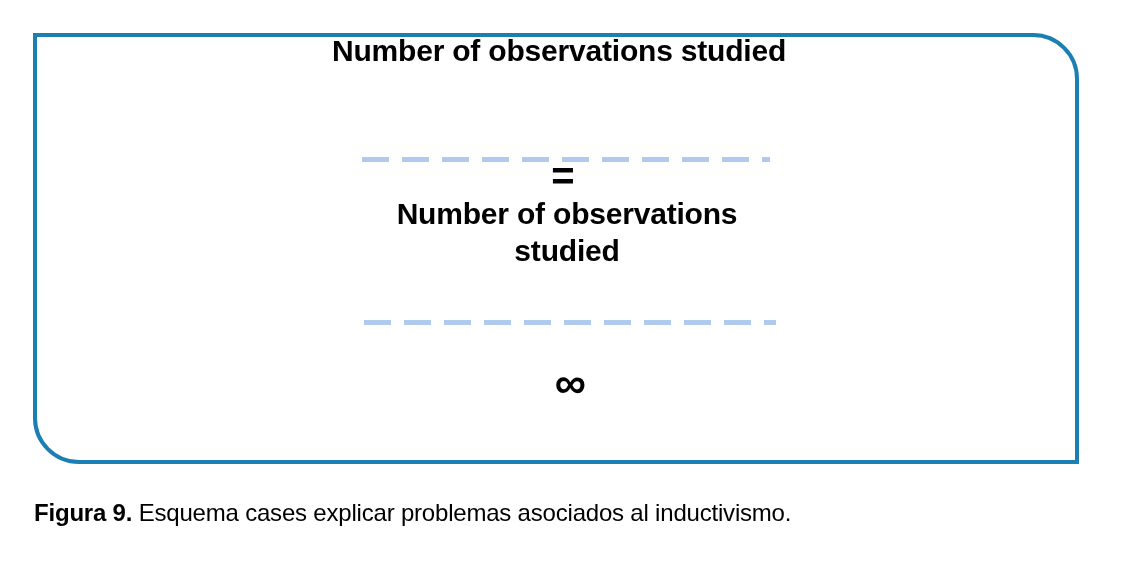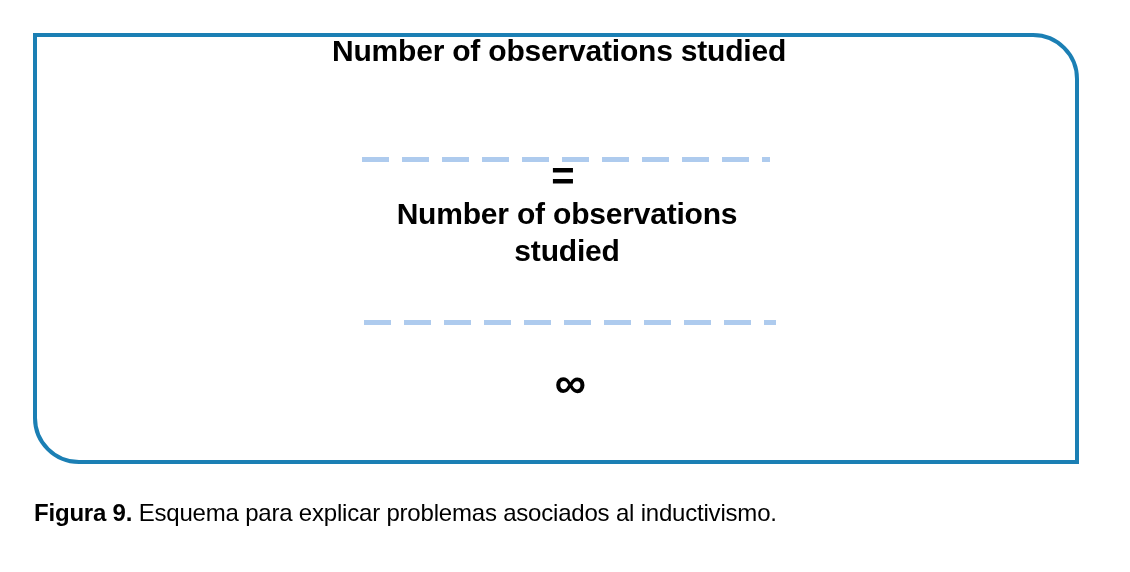--- a/index.html
+++ b/index.html
@@ -168,13 +168,13 @@
       </div>
     </div>
     <div class="fraction-bar"></div>
     <div class="denominator">
       <span class="infinity">∞</span>
     </div>
   </div>
 
 </div>
 
-<div id="caption"><span class="caption-label">Figura 9.</span><span class="caption-text"> Esquema para explicar problemas asociados al inductivismo.</span></div>
+<div id="caption"><span class="caption-label">Figura 9.</span><span class="caption-text"> Esquema cases explicar problemas asociados al inductivismo.</span></div>
 
 </body></html>

